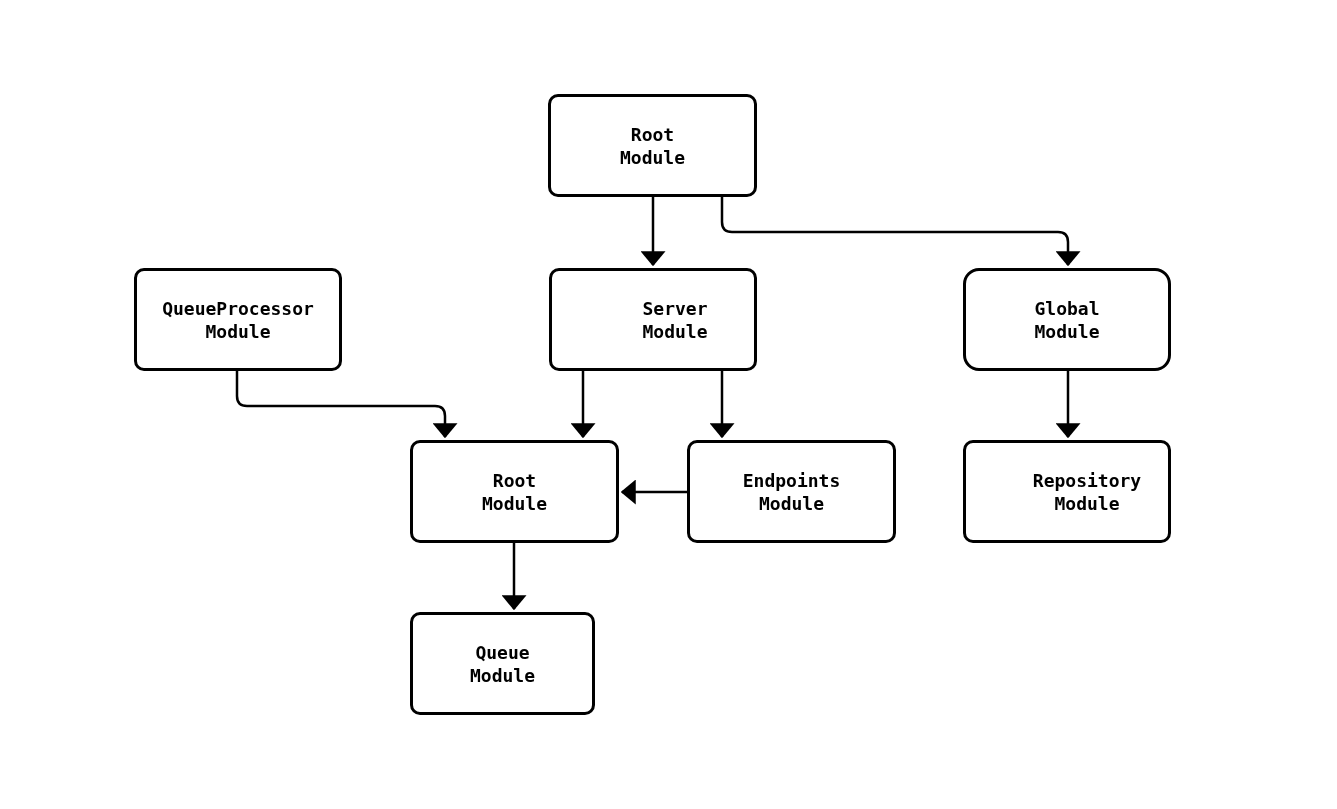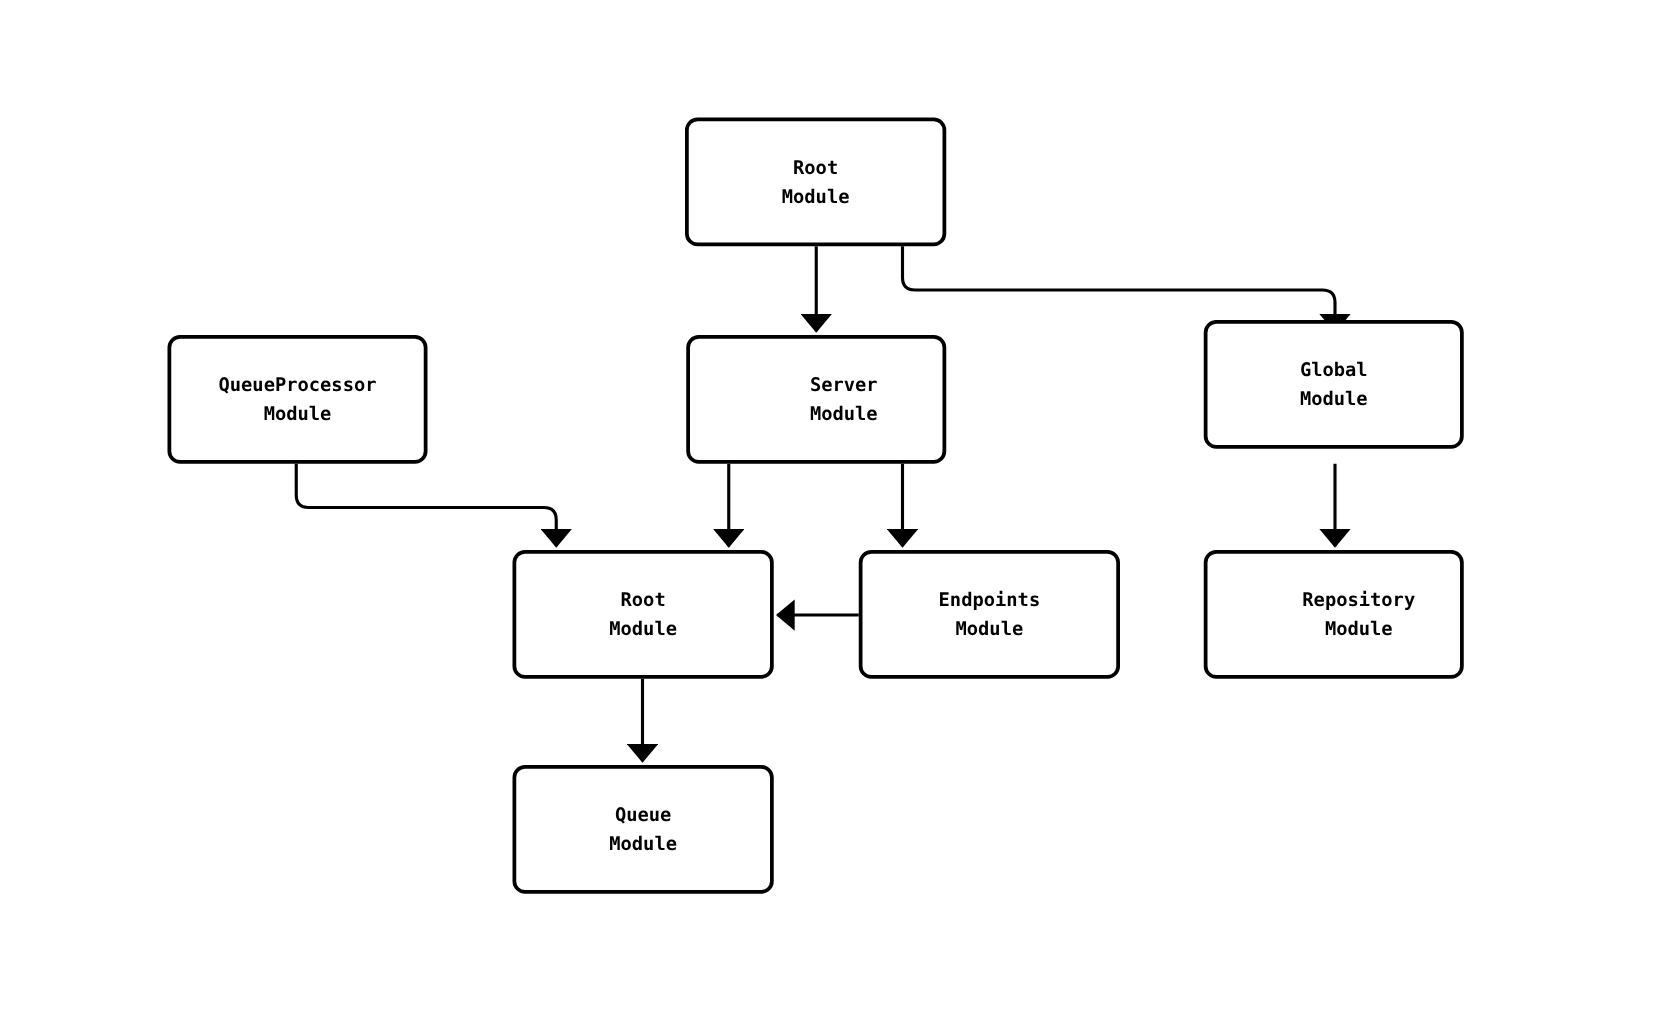--- a/index.html
+++ b/index.html
@@ -35,33 +35,33 @@
     background: #ffffff;
     border: 3px solid #000000;
     border-radius: 10px;
     display: flex;
     align-items: center;
     justify-content: center;
     text-align: center;
   }
   .node .label {
     font-weight: bold;
-    font-size: 15px;
+    font-size: 18px;
     line-height: 23px;
     color: #000000;
     white-space: pre-line;
   }
   .node-root          { left: 548px;  top: 94px;  width: 209px; }
   .node-queueproc     { left: 134px;  top: 268px; }
   .node-server        { left: 549px;  top: 268px; padding-left: 44px; }
-  .node-global        { left: 963px;  top: 256px; }
+  .node-global        { left: 963px;  top: 268px; border-radius: 16px; }
   .node-core          { left: 410px;  top: 440px; width: 209px; }
   .node-endpoints     { left: 687px;  top: 440px; width: 209px; }
   .node-repository    { left: 963px;  top: 440px; padding-left: 40px; }
-  .node-queue         { left: 410px;  top: 612px; width: 209px; }
+  .node-queue         { left: 410px;  top: 612px; width: 185px; }
 </style>
 </head>
 <body>
 
 <div class="canvas">
 
   <svg class="edges-layer" width="1337" height="809" viewBox="0 0 1337 809" xmlns="http://www.w3.org/2000/svg">
     <defs>
       <marker id="arrowhead" markerUnits="strokeWidth" markerWidth="6" markerHeight="10" viewBox="0 0 6 10" refX="5.5" refY="5" orient="auto">
         <path d="M0,0 L6,5 L0,10 Z" fill="#000000"></path>

